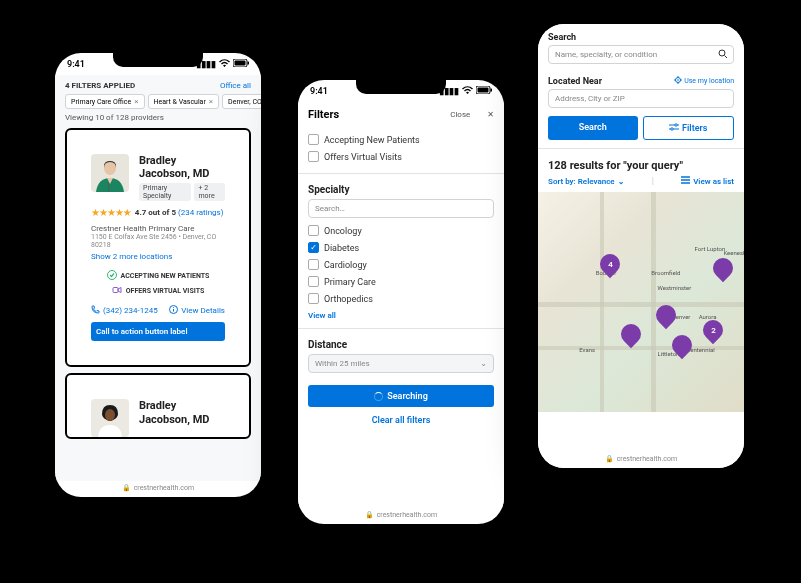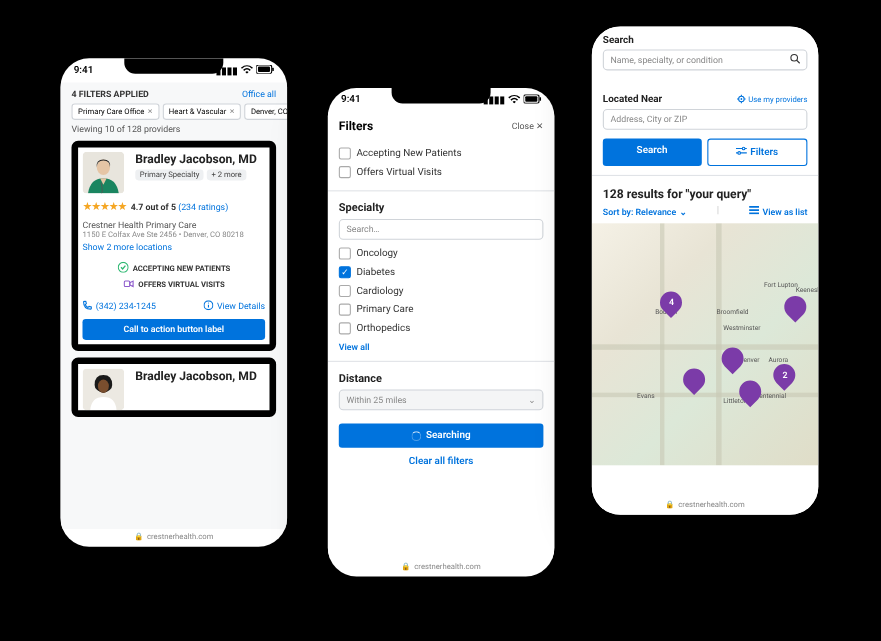--- a/index.html
+++ b/index.html
@@ -69,23 +69,23 @@
       display: flex;
       align-items: center;
       gap: 3px;
       background: #fff;
       white-space: nowrap;
     }
     .chip-x { color: #888; font-size: 8px; }
     .viewing { font-size: 8px; color: #555; margin-top: 4px; }
     .card {
       background: #fff;
-      border: 6px solid #000000;
+      border: 2px solid #000000;
       border-radius: 6px;
-      padding: 4px;
+      padding: 24px;
       margin-top: 6px;
     }
     .avatar {
       width: 38px;
       height: 38px;
       border-radius: 4px;
       margin-right: 10px;
       flex-shrink: 0;
       overflow: hidden;
     }
@@ -111,24 +111,23 @@
     .cta-button {
       background: #0073dd;
       color: #fff;
       border: none;
       border-radius: 3px;
       padding: 5px;
       font-size: 8px;
       font-weight: 600;
       width: 100%;
       margin-top: 6px;
-      text-align: center;
     }
     .panel-title { font-size: 11px; font-weight: 700; }
-    .close-text { font-size: 8px; color: #555; display: flex; align-items: center; gap: 2px; }
+    .close-text { font-size: 8px; color: #555; display: flex; align-items: center; gap: 17px; }
     .checkbox-row {
       display: flex;
       align-items: center;
       gap: 5px;
       font-size: 9px;
       color: #333;
       padding: 3px 0;
     }
     .checkbox {
       width: 11px;
@@ -514,34 +513,34 @@
       <div class="label-text">Search</div>
       <div class="input-with-icon">
         <div class="search-input">Name, specialty, or condition</div>
         <span class="input-icon-right">
           <svg width="10" height="10" viewBox="0 0 10 10">
               <circle cx="4" cy="4" r="3" fill="none" stroke="#333"></circle>
               <line x1="6.5" y1="6.5" x2="9" y2="9" stroke="#333"></line>
             </svg>
         </span>
       </div>
-      <div class="row" style="margin-top:22px">
+      <div class="row" style="margin-top:12px">
         <span class="label-text" style="margin:0">Located Near</span>
         <span class="use-location">
           <span>
             <svg width="8" height="8" viewBox="0 0 8 8">
                 <circle cx="4" cy="4" r="2.5" fill="none" stroke="#0073dd"></circle>
                 <circle cx="4" cy="4" r="0.8" fill="#0073dd"></circle>
                 <line x1="4" y1="0" x2="4" y2="1.5" stroke="#0073dd"></line>
                 <line x1="4" y1="6.5" x2="4" y2="8" stroke="#0073dd"></line>
                 <line x1="0" y1="4" x2="1.5" y2="4" stroke="#0073dd"></line>
                 <line x1="6.5" y1="4" x2="8" y2="4" stroke="#0073dd"></line>
               </svg>
           </span>
-          <span>Use my providers</span>
+          <span>Use my location</span>
         </span>
       </div>
       <div class="input-with-icon">
         <div class="search-input">Address, City or ZIP</div>
       </div>
       <div class="btn-group">
         <div class="btn-primary">Search</div>
         <div class="btn-outline">
           <span>
             <svg width="10" height="8" viewBox="0 0 10 8">

